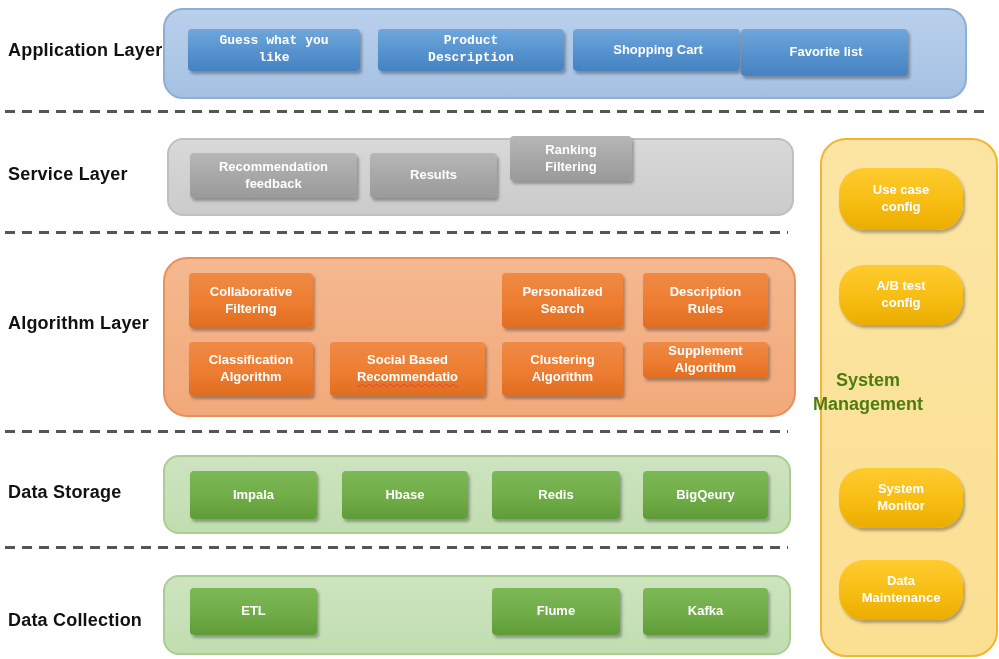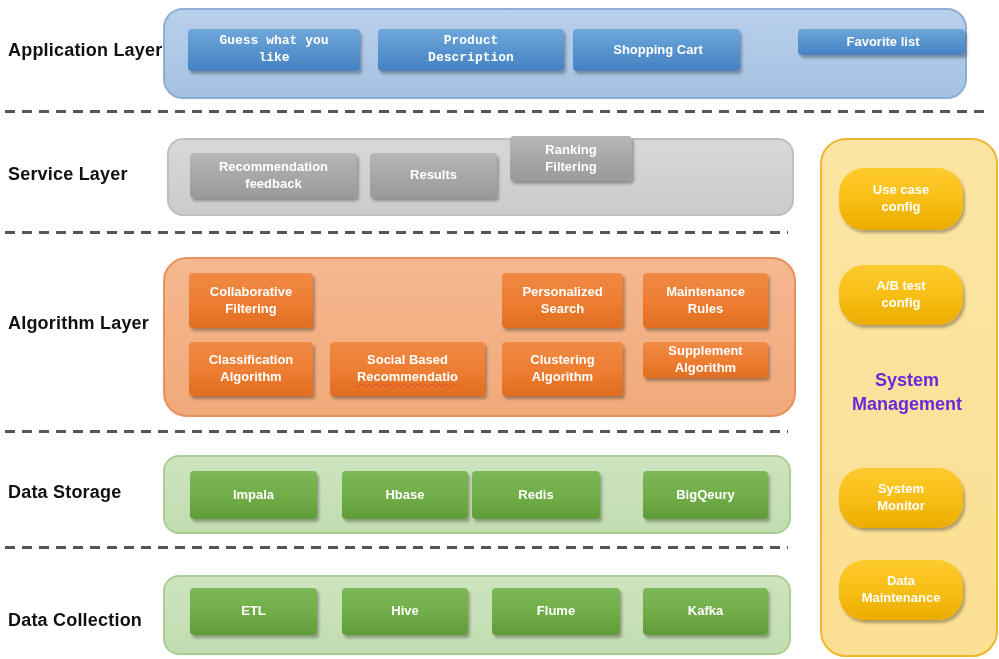--- a/index.html
+++ b/index.html
@@ -35,22 +35,22 @@
   .pad-wide{padding:0 30px;font-family:Liberation Mono, monospace;}
   .pad-side{padding:8px 18px;border-radius:25px;}
   .wavy{
     display:block;
     text-decoration-line:underline;text-decoration-style:wavy;
     text-decoration-color:#e0442c;text-decoration-thickness:1px;
     text-underline-offset:2px;
   }
   .line{display:block;}
   .panel-title{
-    position:absolute;left:847px;top:368px;width:120px;text-align:center;
-    font-size:18px;font-weight:bold;color:#6d28d9;line-height:1.35;
+    position:absolute;left:808px;top:368px;width:120px;text-align:center;
+    font-size:18px;font-weight:bold;color:#4d7c0f;line-height:1.35;
   }
 </style>
 </head>
 <body>
 
 <div class="canvas">
 
   <div class="layer-label" style="top:40px">Application Layer</div>
   <div class="layer-label" style="top:164px">Service Layer</div>
   <div class="layer-label" style="top:313px">Algorithm Layer</div>
@@ -65,45 +65,44 @@
   <div class="container c-blue" style="left:163px;top:8px;width:800px;height:87px"></div>
   <div class="container c-gray" style="left:167px;top:138px;width:623px;height:74px"></div>
   <div class="container c-orange" style="left:163px;top:257px;width:629px;height:156px"></div>
   <div class="container c-green" style="left:163px;top:455px;width:624px;height:75px"></div>
   <div class="container c-green" style="left:163px;top:575px;width:624px;height:76px"></div>
   <div class="container c-gold" style="left:820px;top:138px;width:174px;height:515px"></div>
 
   <div class="btn b-blue pad-wide" style="left:188px;top:29px;width:172px;height:42px">Guess what you like</div>
   <div class="btn b-blue pad-wide" style="left:378px;top:29px;width:186px;height:42px">Product Description</div>
   <div class="btn b-blue" style="left:573px;top:29px;width:167px;height:42px">Shopping Cart</div>
-  <div class="btn b-blue" style="left:798px;top:29px;width:167px;height:26px">Favorite list</div>
+  <div class="btn b-blue" style="left:741px;top:29px;width:167px;height:47px">Favorite list</div>
 
   <div class="btn b-gray" style="left:190px;top:153px;width:167px;height:45px">Recommendation feedback</div>
   <div class="btn b-gray" style="left:370px;top:153px;width:127px;height:45px">Results</div>
   <div class="btn b-gray" style="left:510px;top:136px;width:122px;height:45px">Ranking Filtering</div>
 
   <div class="btn b-orange" style="left:189px;top:273px;width:124px;height:55px">Collaborative Filtering</div>
   <div class="btn b-orange" style="left:502px;top:273px;width:121px;height:55px">Personalized Search</div>
-  <div class="btn b-orange" style="left:643px;top:273px;width:125px;height:55px">Maintenance Rules</div>
+  <div class="btn b-orange" style="left:643px;top:273px;width:125px;height:55px">Description Rules</div>
 
   <div class="btn b-orange" style="left:189px;top:342px;width:124px;height:54px">Classification Algorithm</div>
   <div class="btn b-orange" style="left:330px;top:342px;width:155px;height:54px">
     <span class="line">Social Based</span>
     <span class="wavy">Recommendatio</span>
   </div>
   <div class="btn b-orange" style="left:502px;top:342px;width:121px;height:54px">Clustering Algorithm</div>
   <div class="btn b-orange" style="left:643px;top:342px;width:125px;height:36px">Supplement Algorithm</div>
 
   <div class="btn b-green" style="left:342px;top:471px;width:126px;height:48px">Hbase</div>
   <div class="btn b-green" style="left:190px;top:471px;width:127px;height:48px">Impala</div>
-  <div class="btn b-green" style="left:472px;top:471px;width:128px;height:48px">Redis</div>
+  <div class="btn b-green" style="left:492px;top:471px;width:128px;height:48px">Redis</div>
   <div class="btn b-green" style="left:643px;top:471px;width:125px;height:48px">BigQeury</div>
 
   <div class="btn b-green" style="left:190px;top:588px;width:127px;height:47px">ETL</div>
-  <div class="btn b-green" style="left:342px;top:588px;width:126px;height:47px">Hive</div>
   <div class="btn b-green" style="left:492px;top:588px;width:128px;height:47px">Flume</div>
   <div class="btn b-green" style="left:643px;top:588px;width:125px;height:47px">Kafka</div>
 
   <div class="panel-title">System Management</div>
   <div class="btn b-gold pad-side" style="left:839px;top:168px;width:124px;height:62px">Use case config</div>
   <div class="btn b-gold pad-side" style="left:839px;top:265px;width:124px;height:60px">A/B test config</div>
   <div class="btn b-gold pad-side" style="left:839px;top:468px;width:124px;height:60px">System Monitor</div>
   <div class="btn b-gold pad-side" style="left:839px;top:560px;width:124px;height:60px">Data Maintenance</div>
 
 </div>

